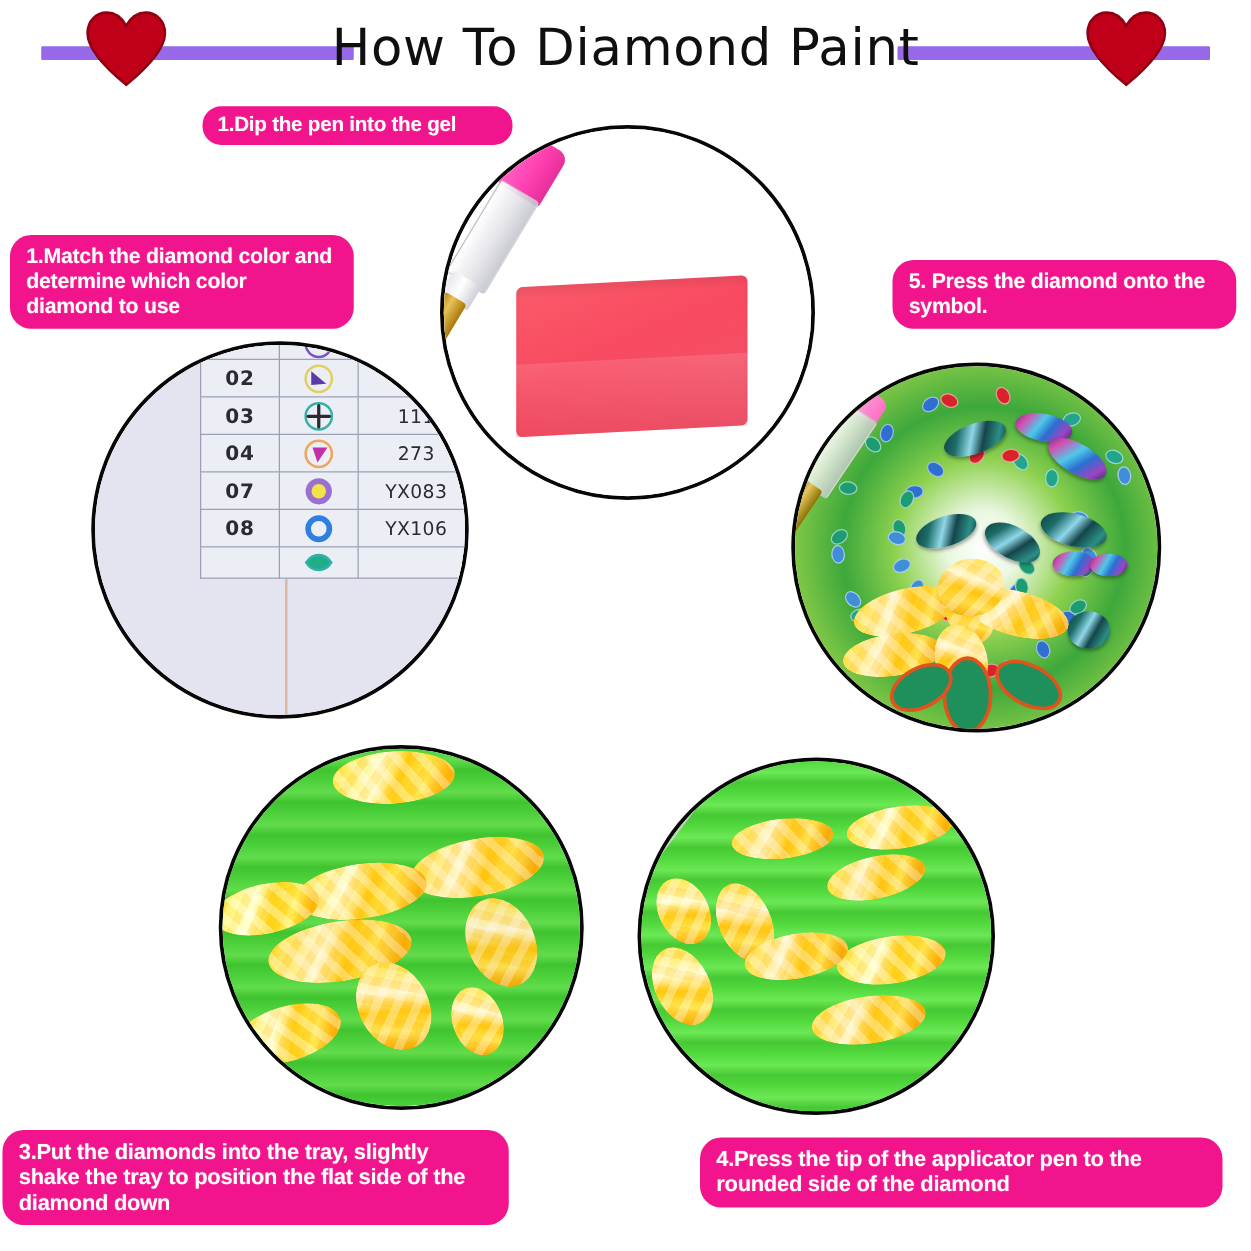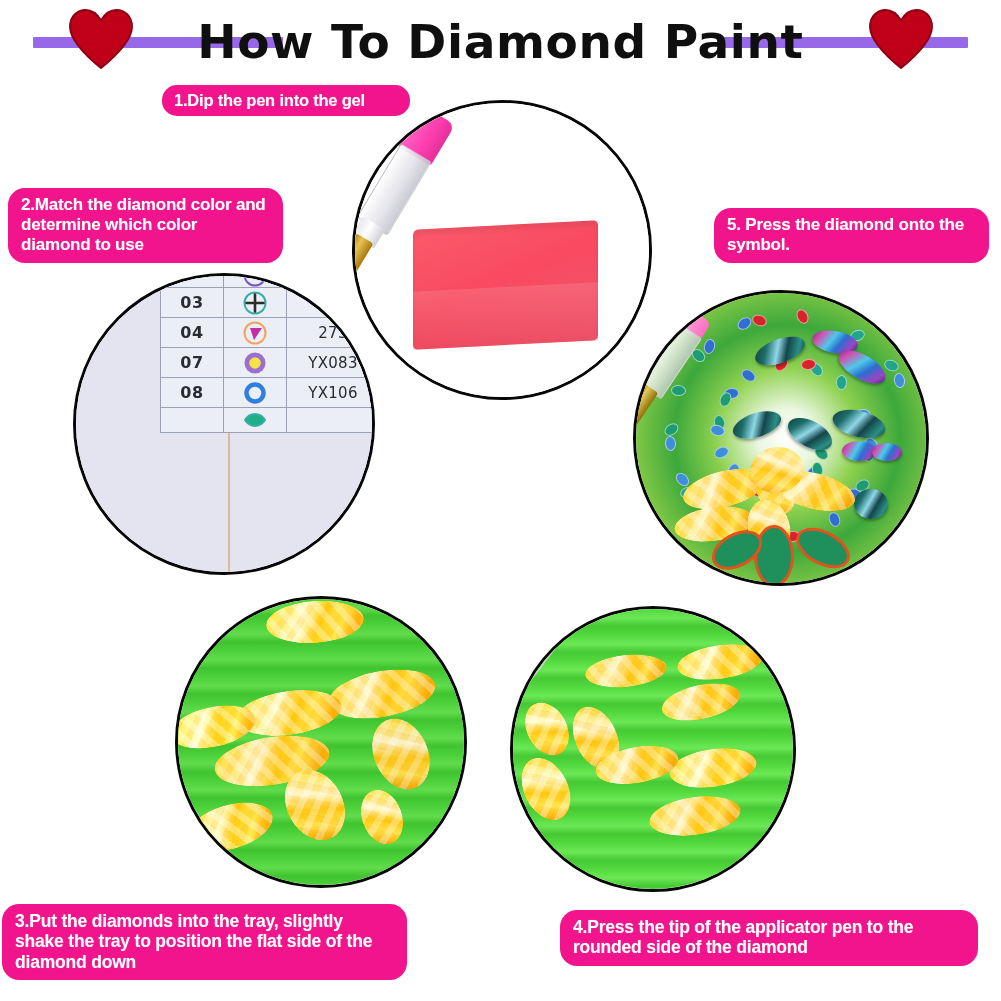--- a/index.html
+++ b/index.html
@@ -11,21 +11,21 @@
   #header{position:absolute;left:0;top:0;width:1001px;height:80px;}
   .bar{position:absolute;height:11px;background:#9768e8;border-radius:1px;}
   .bar.left{left:33px;top:37px;width:250px;}
   .bar.right{left:718px;top:37px;width:250px;}
   .heart{position:absolute;width:66px;height:62px;}
   .heart svg{display:block;width:100%;height:100%;}
   .heart.l{left:68px;top:8px;}
   .heart.r{left:868px;top:8px;}
   #page-title{position:absolute;left:0;top:14px;width:1001px;text-align:center;
               font-family:"DejaVu Sans","Liberation Sans",sans-serif;
-              font-size:47px;font-weight:700;color:#100f10;letter-spacing:.6px;
+              font-size:41px;font-weight:400;color:#100f10;letter-spacing:.6px;
               white-space:nowrap;}
 
   
   .callout{position:absolute;background:#f2148c;color:#ffffff;border-radius:17px;
            padding:7px 13px 8px 13px;font-weight:bold;line-height:1.17;
            box-sizing:border-box;letter-spacing:-0.2px;
            text-shadow:0 0 1px rgba(255,255,255,.35);}
   #callout-1{left:162px;top:85px;width:248px;font-size:16.5px;border-radius:15px;padding:6px 12px;}
   #callout-2{left:8px;top:188px;width:275px;font-size:17px;}
   #callout-5{left:714px;top:208px;width:275px;font-size:17px;}
@@ -145,21 +145,21 @@
   <div class="heart r">
     <svg viewBox="0 0 64 60" aria-hidden="true">
       <path d="M32 58 C10 40 2 28 2 18 C2 8 9 2 17 2 C24 2 29 7 32 12 C35 7 40 2 47 2 C55 2 62 8 62 18 C62 28 54 40 32 58 Z" fill="#c00018" stroke="#8f0013" stroke-width="2"></path>
     </svg>
   </div>
 
   <div id="page-title">How To Diamond Paint</div>
 </div>
 
 <div class="callout" id="callout-1">1.Dip the pen into the gel</div>
-<div class="callout" id="callout-2">2.Match the diamond color and determine which color diamond to use</div>
+<div class="callout" id="callout-2">1.Match the diamond color and determine which color diamond to use</div>
 <div class="callout" id="callout-5">5.  Press the diamond onto the symbol.</div>
 <div class="callout" id="callout-3">3.Put the diamonds into the tray, slightly shake the tray to position the flat side of the diamond down</div>
 <div class="callout" id="callout-4">4.Press the tip of the applicator pen to the rounded side of the diamond</div>
 
 <div class="circle" id="circle-gel">
   <div class="inner">
     <div class="gelpad"></div>
     <div class="pen">
       <div class="cap"></div>
       <div class="body"></div>
@@ -177,20 +177,28 @@
       <table class="chart-table" id="chart-table">
         <tbody id="chart-body">
             <tr class="partial">
               <td class="c-num"></td>
               <td class="c-sym"><svg class="sym" viewBox="0 0 24 24">
                   <circle cx="12" cy="12" r="10.5" fill="none" stroke="#7a52c8" stroke-width="2"></circle>
                   <circle cx="8.5" cy="10" r="2.6" fill="#3f6fd0"></circle>
                   <circle cx="15.5" cy="10" r="2.6" fill="#3f6fd0"></circle>
                 </svg></td>
               <td class="c-code">028</td>
+            </tr>
+            <tr>
+              <td class="c-num">02</td>
+              <td class="c-sym"><svg class="sym" viewBox="0 0 24 24">
+                  <circle cx="12" cy="12" r="10.5" fill="none" stroke="#e2cf62" stroke-width="2"></circle>
+                  <path d="M6 6 L18 16 L6 17 Z" fill="#5a3aa8"></path>
+                </svg></td>
+              <td class="c-code">093</td>
             </tr>
             <tr>
               <td class="c-num">03</td>
               <td class="c-sym"><svg class="sym" viewBox="0 0 24 24">
                   <circle cx="12" cy="12" r="10.5" fill="none" stroke="#35b0a8" stroke-width="2"></circle>
                   <path d="M12 3.5 V20.5 M3.5 12 H20.5" stroke="#2b2b2b" stroke-width="2.6" stroke-linecap="round"></path>
                 </svg></td>
               <td class="c-code">111</td>
             </tr>
             <tr>

